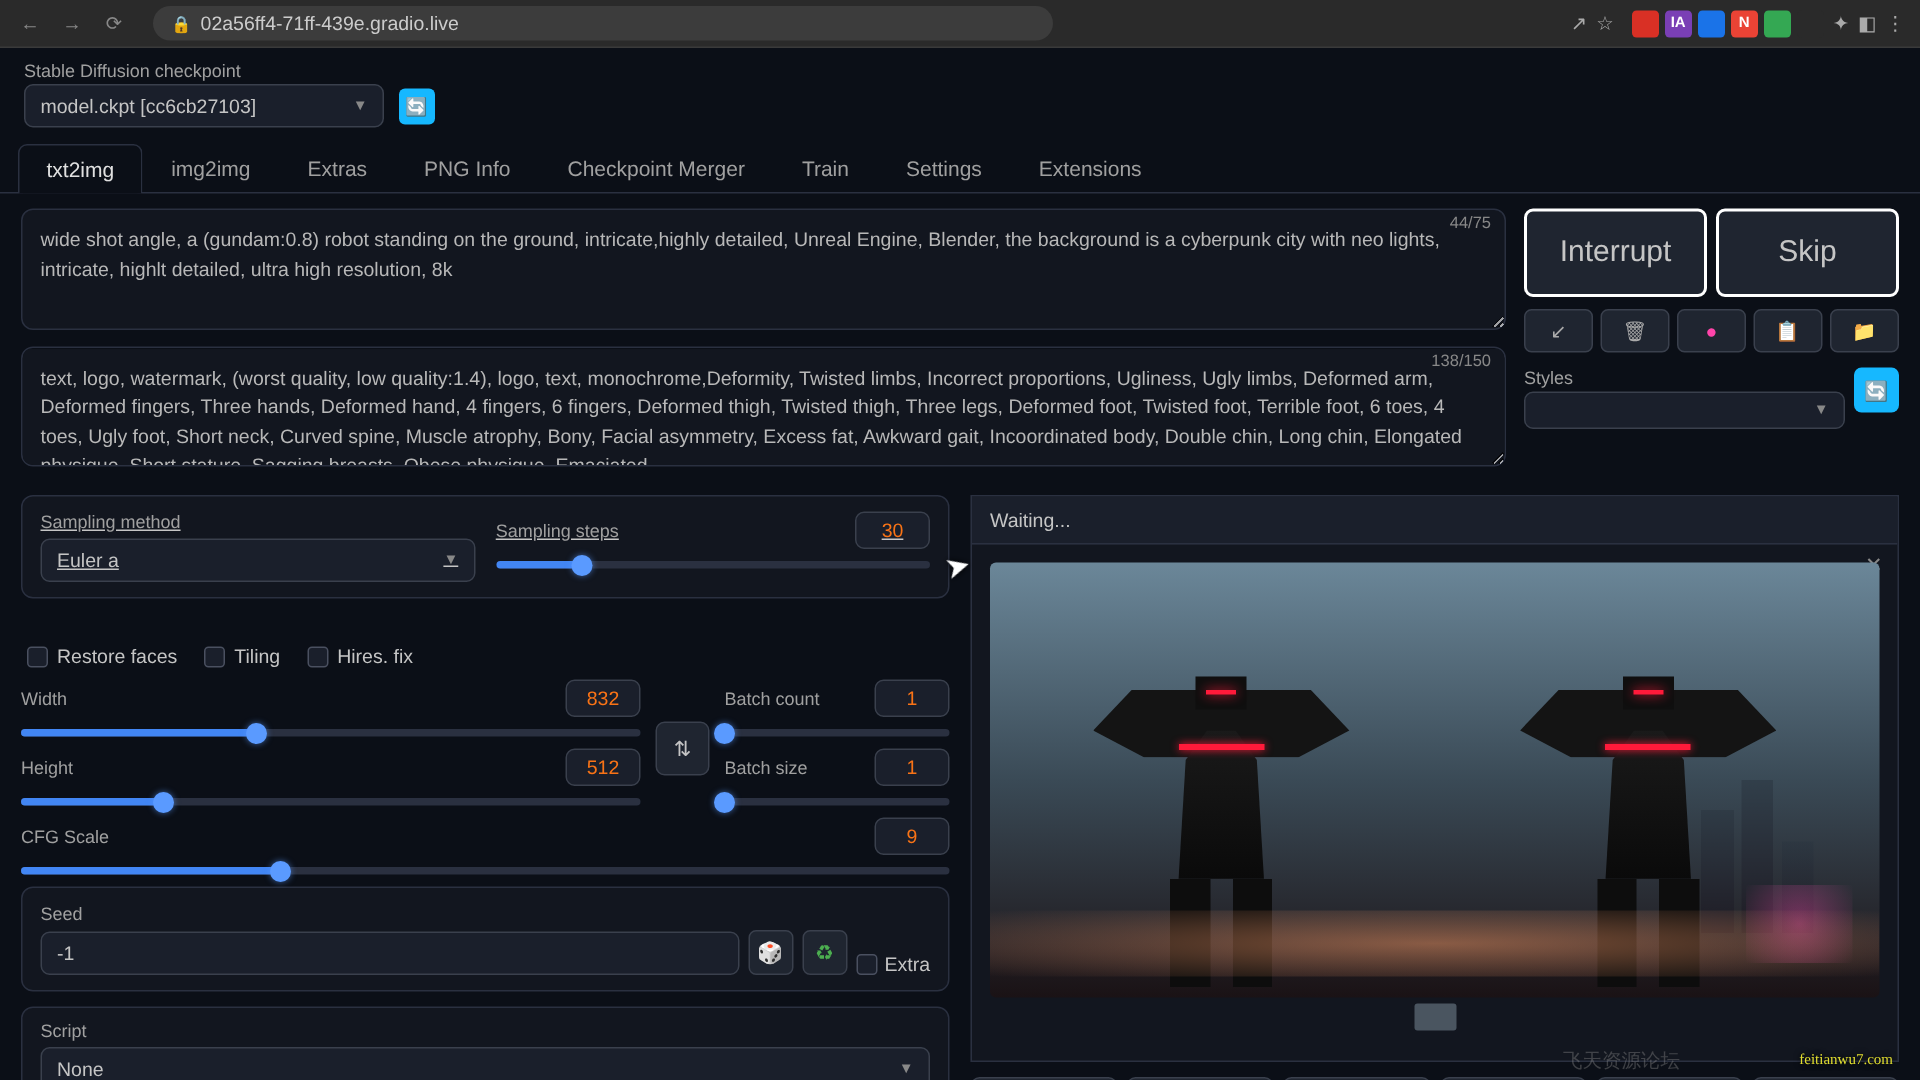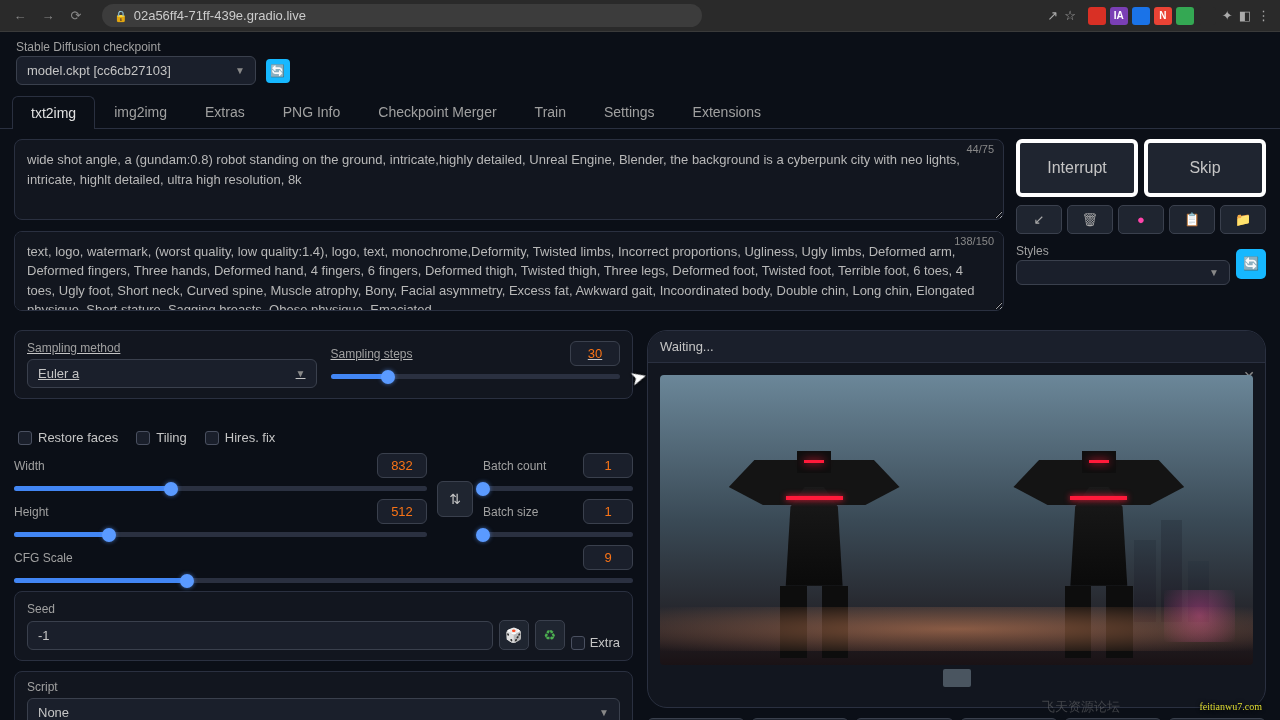--- a/index.html
+++ b/index.html
@@ -31,25 +31,25 @@
 .left { flex: 1; min-width: 0; }
 
 .prompt-row { display: flex; gap: 12px; margin-bottom: 8px; }
 .prompts { flex: 1; min-width: 0; }
 .textarea-wrap { position: relative; margin-bottom: 8px; }
 .textarea { width: 100%; background: #12161f; border: 1px solid #2a3040; border-radius: 8px; padding: 10px 12px; color: #b8b8b8; font-size: 13px; line-height: 1.5; resize: vertical; font-family: inherit; }
 .token-count { position: absolute; top: 4px; right: 10px; font-size: 11px; color: #888; }
 
 .right-panel { width: 250px; flex-shrink: 0; }
 .btn-row { display: flex; gap: 6px; margin-bottom: 8px; }
-.big-btn { flex: 1; background: #1f2530; border: 4px solid #ffffff; border-radius: 6px; padding: 16px 0; text-align: center; color: #c5c5c5; cursor: pointer; font-size: 16px; }
+.big-btn { flex: 1; background: #1f2530; border: 2px solid #ffffff; border-radius: 6px; padding: 16px 0; text-align: center; color: #c5c5c5; cursor: pointer; font-size: 20px; }
 .icon-btn-row { display: flex; gap: 5px; margin-bottom: 10px; }
 .icon-btn { flex: 1; background: #1f2530; border: 1px solid #3a404d; border-radius: 5px; padding: 6px 0; text-align: center; cursor: pointer; font-size: 13px; color: #aaa; }
 .pink-dot { color: #ff44aa; }
-.styles-row { display: flex; gap: 6px; align-items: center; }
+.styles-row { display: flex; gap: 6px; align-items: flex-start; }
 .styles-dd { flex: 1; }
 .apply-btn { width: 30px; height: 30px; background: #16b8ff; border-radius: 5px; display: flex; align-items: center; justify-content: center; cursor: pointer; margin-bottom: 2px; }
 
 
 .params { display: flex; gap: 14px; }
 .params-left { flex: 1; min-width: 0; }
 .params-right { flex: 1; min-width: 0; }
 
 .panel { background: #12161f; border: 1px solid #2a3040; border-radius: 8px; padding: 10px 12px; margin-bottom: 10px; }
 .panel-row { display: flex; gap: 14px; text-decoration: underline; }
@@ -74,21 +74,21 @@
 .batch-sliders { width: 150px; }
 
 .seed-row { display: flex; gap: 6px; align-items: flex-end; }
 .seed-input { flex: 1; }
 .seed-input input { width: 100%; background: #1a1f2b; border: 1px solid #3a404d; border-radius: 6px; padding: 6px 10px; color: #c5c5c5; font-size: 13px; }
 .small-icon-btn { width: 30px; height: 30px; background: #1f2530; border: 1px solid #3a404d; border-radius: 5px; display: flex; align-items: center; justify-content: center; cursor: pointer; font-size: 14px; }
 .recycle { color: #4caf50; }
 .extra-cb { display: flex; align-items: center; gap: 5px; }
 
 
-.output { background: #12161f; border: 1px solid #2a3040; border-radius: 20px; overflow: hidden; }
+.output { background: #12161f; border: 1px solid #2a3040; border-radius: 0; overflow: hidden; }
 .output-header { background: #1a1f2b; padding: 8px 12px; font-size: 13px; color: #c5c5c5; border-bottom: 1px solid #2a3040; }
 .output-img-wrap { position: relative; padding: 12px; }
 .close-x { position: absolute; top: 5px; right: 10px; color: #888; cursor: pointer; font-size: 14px; }
 .gen-img { width: 100%; height: 290px; border-radius: 4px; overflow: hidden; position: relative; background: linear-gradient(180deg, #6b8799 0%, #3a4a56 50%, #1a1215 100%); }
 .robot { position: absolute; bottom: 18%; width: 32%; height: 62%; }
 .robot.left-r { left: 10%; }
 .robot.right-r { right: 10%; }
 .rbody { position: absolute; width: 50%; height: 55%; left: 25%; top: 30%; background: linear-gradient(180deg, #1a1a1a 0%, #0a0a0a 100%); clip-path: polygon(40% 0%, 60% 0%, 75% 20%, 80% 100%, 20% 100%, 25% 20%); }
 .rshoulders { position: absolute; width: 90%; height: 25%; left: 5%; top: 15%; background: #141414; clip-path: polygon(0% 60%, 15% 0%, 85% 0%, 100% 60%, 80% 100%, 20% 100%); }
 .rhead { position: absolute; width: 18%; height: 12%; left: 41%; top: 10%; background: #0f0f0f; }

